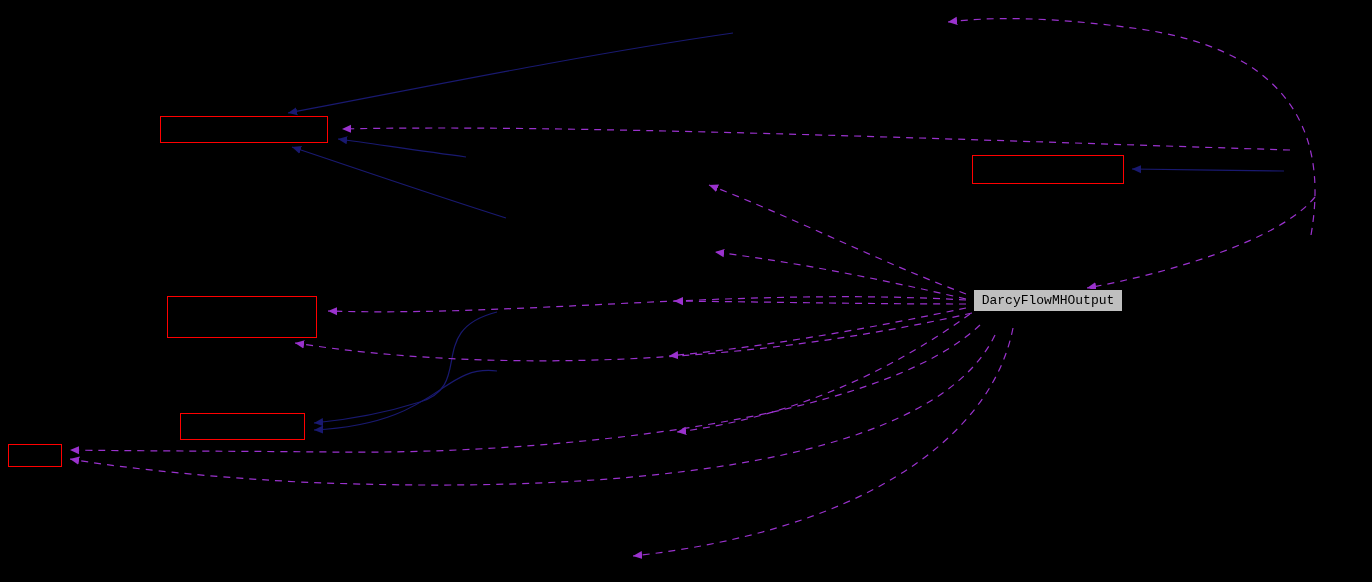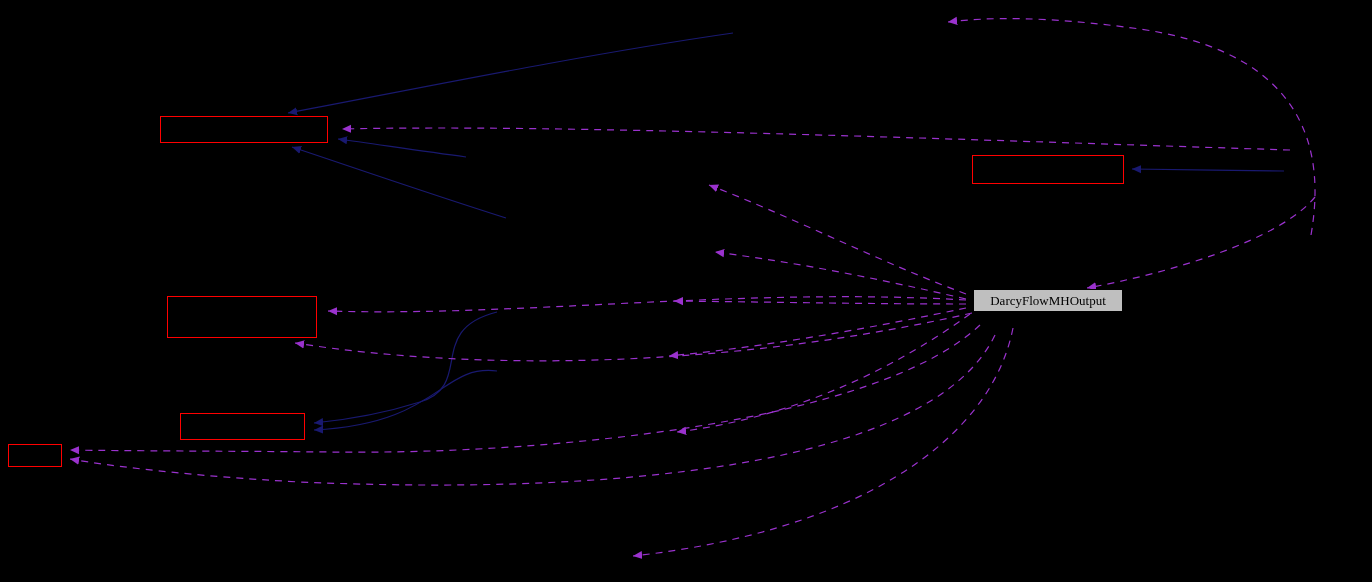--- a/index.html
+++ b/index.html
@@ -8,21 +8,21 @@
     --main-fill:#bfbfbf;
     --main-border:#000000;
     --main-text:#000000;
     --inheritance-edge:#191970;
     --usage-edge:#9a32cd;
   }
   html,body{margin:0;padding:0;background:var(--background);}
   .canvas{
     position:relative;width:1332px;height:582px;overflow:hidden;
     background:var(--background);
-    font-family:Liberation Serif, serif;
+    font-family:Liberation Mono, monospace;
   }
   .edges{position:absolute;left:0;top:0;width:1372px;height:582px;}
   .edge{fill:none;stroke-width:1.2px;}
   .edge.inheritance{stroke:var(--inheritance-edge);}
   .edge.usage{stroke:var(--usage-edge);stroke-dasharray:7 6;}
   #arrow-inh path{fill:var(--inheritance-edge);}
   #arrow-use path{fill:var(--usage-edge);}
   .node{position:absolute;box-sizing:border-box;}
   .class-node{border:1.5px solid var(--class-border);background:transparent;}
   .main-node{

